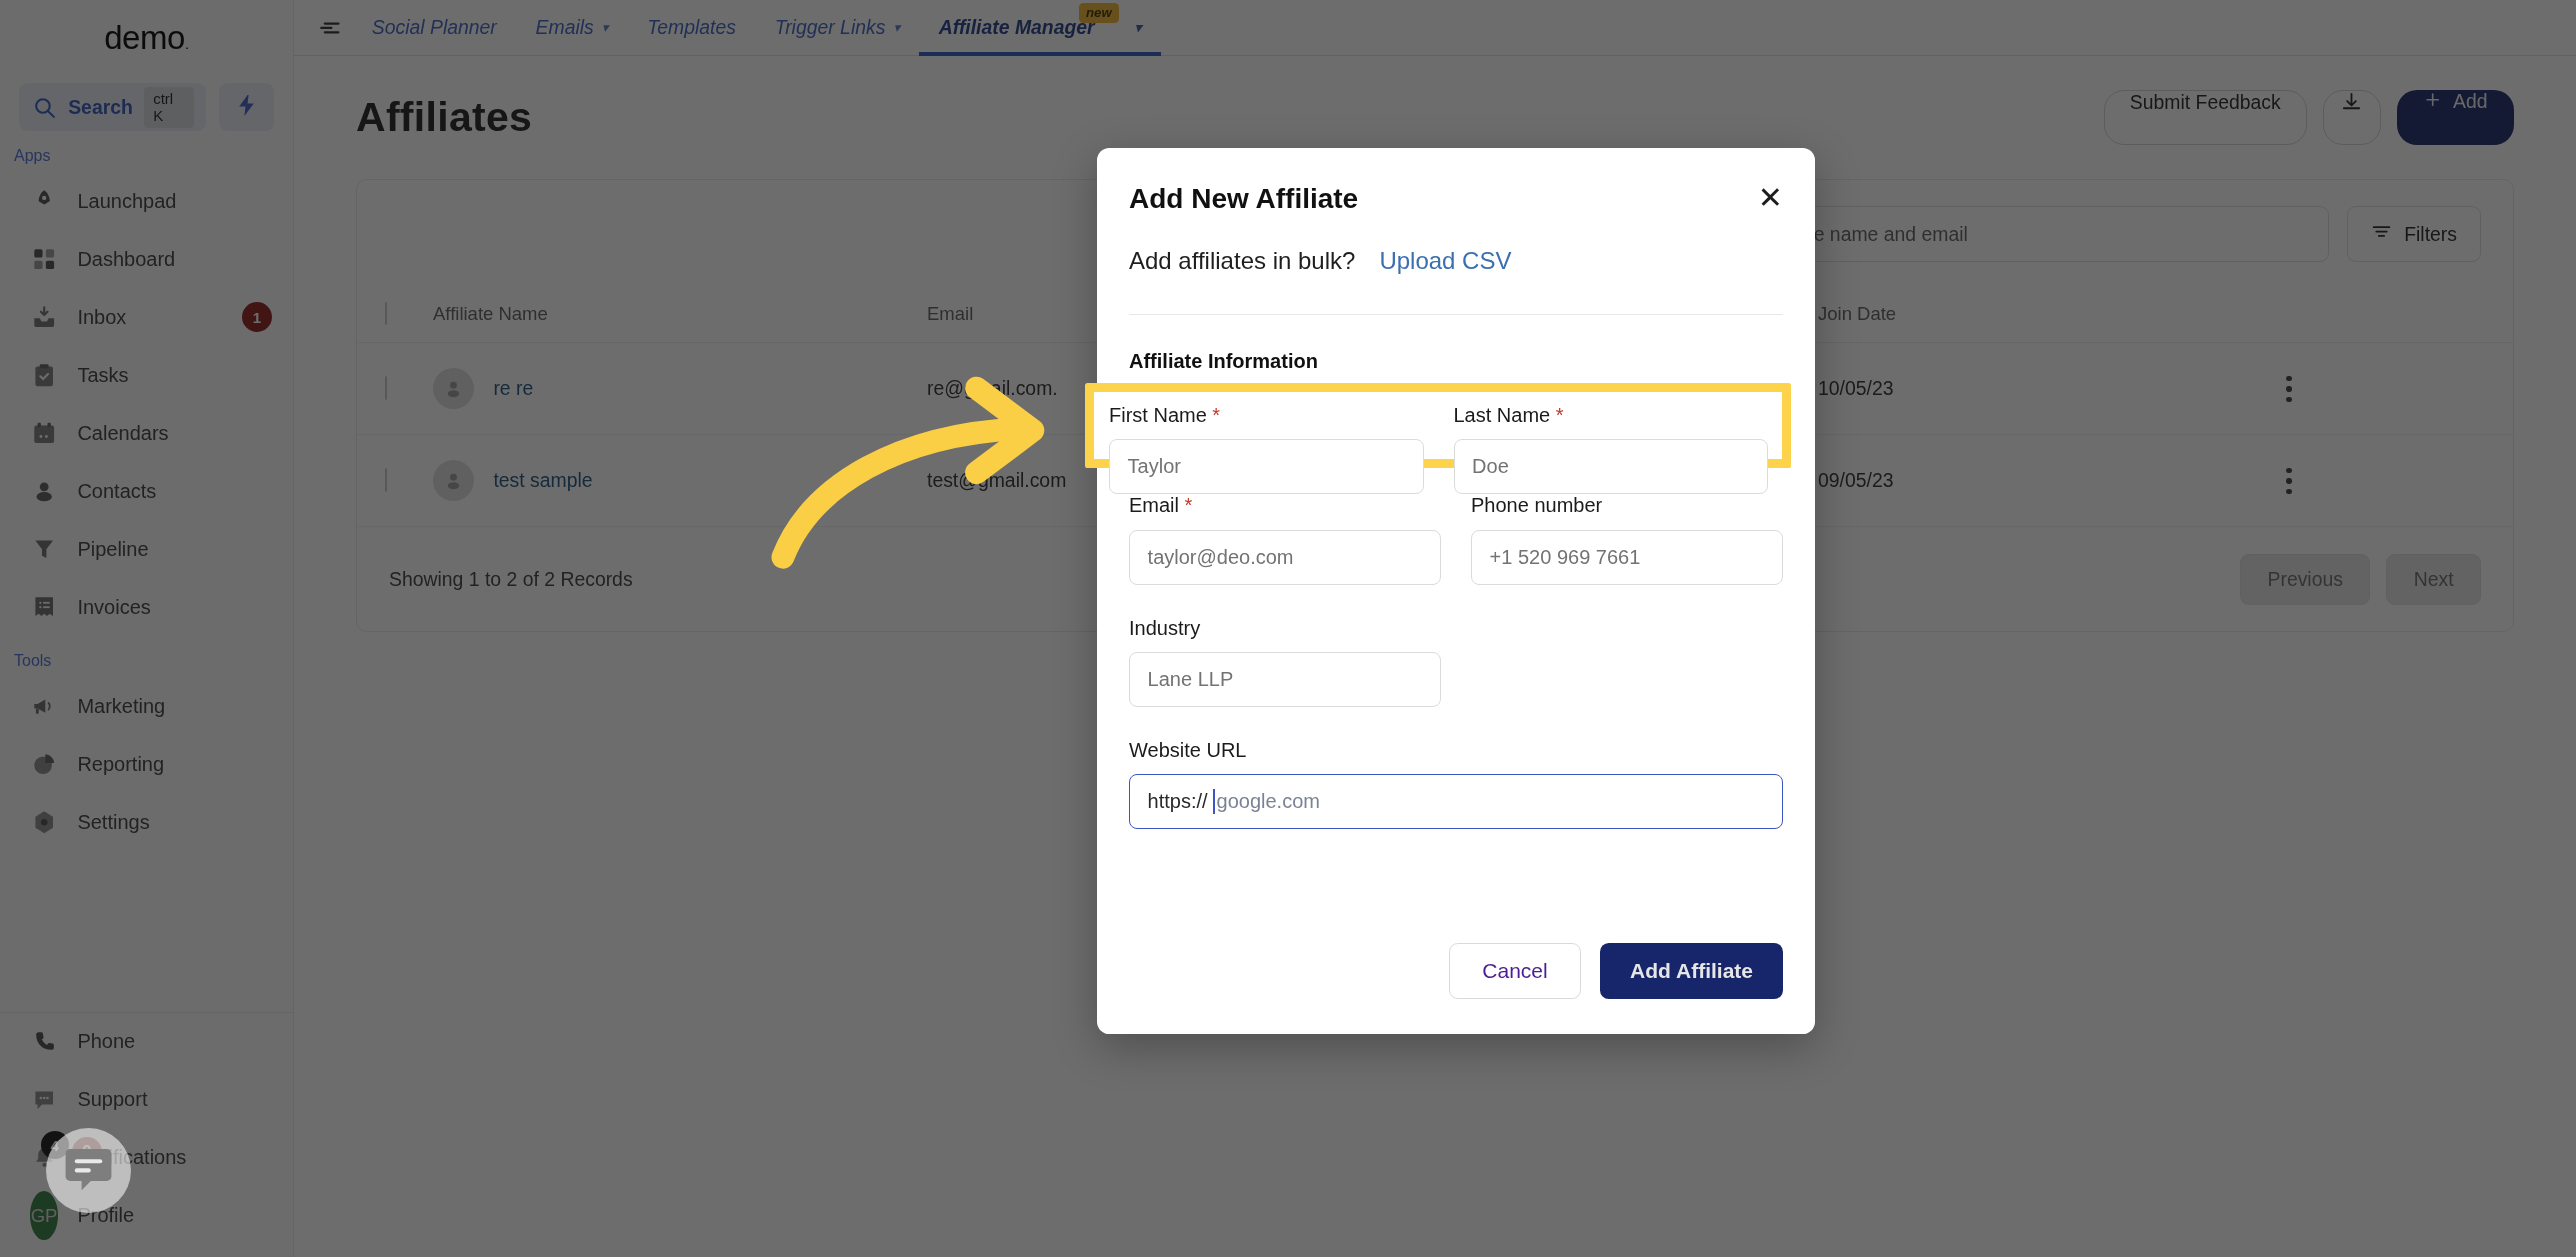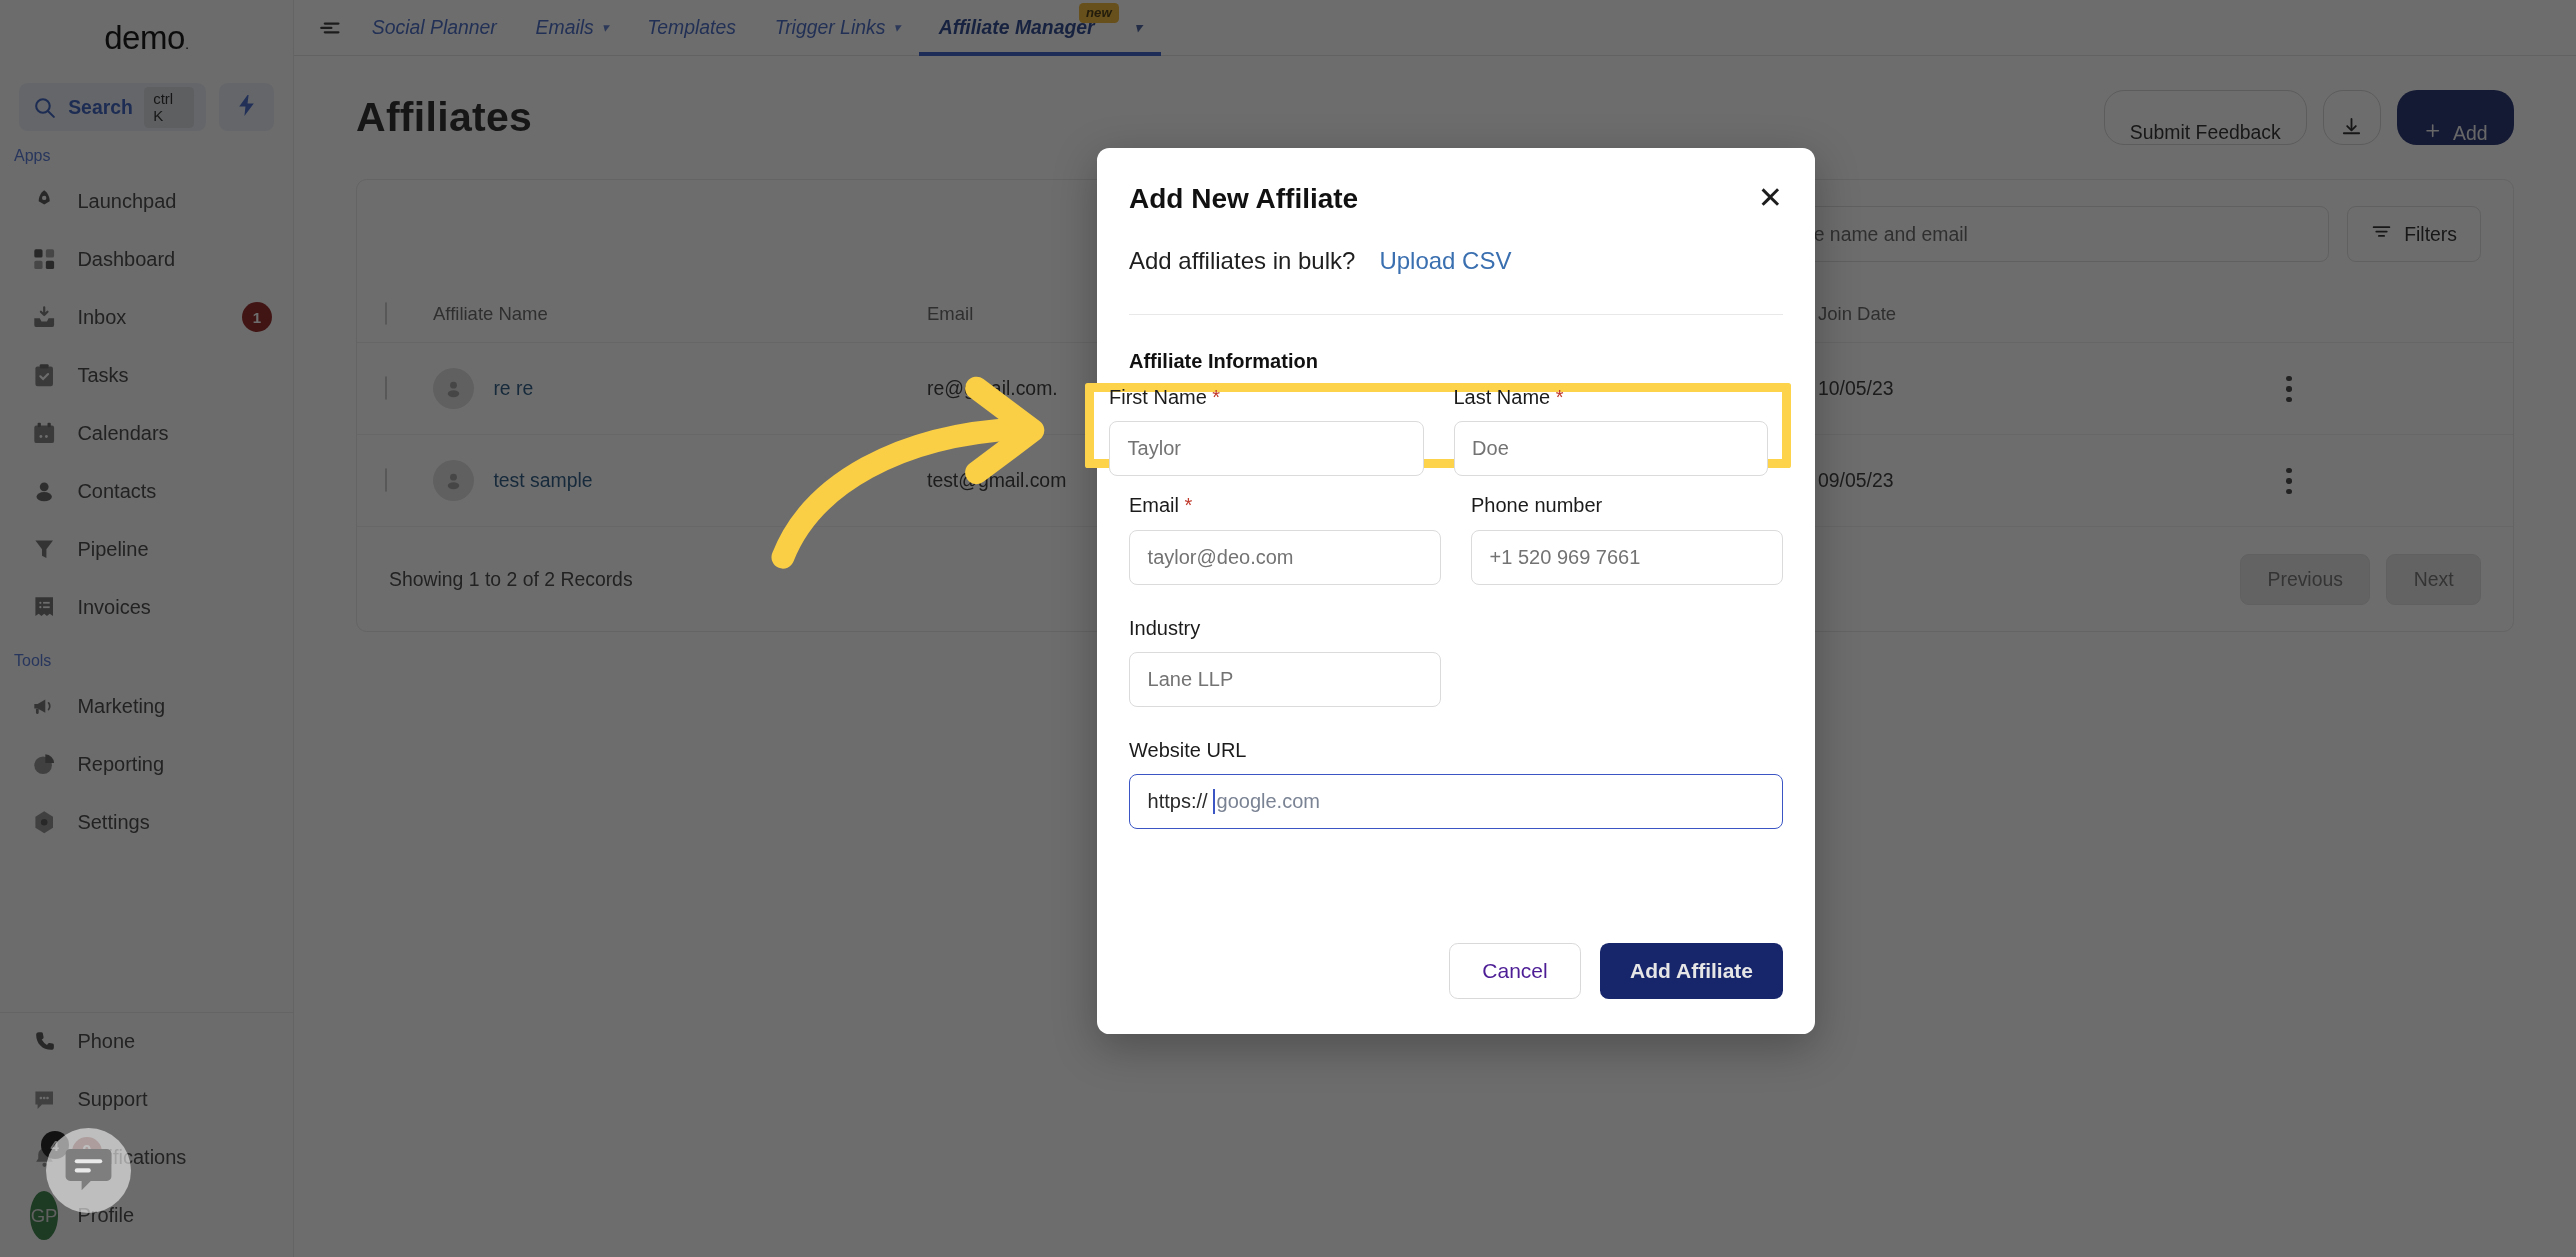--- a/index.html
+++ b/index.html
@@ -108,21 +108,21 @@
   .chev { font-size: 13.2px; opacity: .85; }
 
   .page {
     padding: 34px 62px 0 62px; height: calc(100% - 56px);
     background: #fff; overflow: hidden;
   }
   .page-head { display: flex; align-items: center; }
   .page-title { font-size: 41px; font-weight: 700; color: #1b1b1b; letter-spacing: 0.3px; }
   .head-actions { margin-left: auto; display: flex; align-items: center; gap: 16px; }
   .btn {
-    height: 55px; border-radius: 20px; display: flex; align-items: flex-end;
+    height: 55px; border-radius: 20px; display: flex; align-items: flex-start;
     justify-content: center; font-size: 19.4px; cursor: pointer; white-space: nowrap;
   }
   .btn-outline { border: 0.9px solid #d2d2d2; background: #fff; color: #1f1f1f; padding: 0 25px; }
   .btn-icon { border: 0.9px solid #d2d2d2; background: #fff; width: 58px; padding: 0; }
   .btn-primary {
     background: #17256b; color: #f0f0f0; padding: 0 26.4px; gap: 10.6px; border: none;
   }
 
   .card {
     margin-top: 34px; border: 0.9px solid #e6e6e6; border-radius: 10.6px; background: #fff;
@@ -199,21 +199,21 @@
     display: inline-block; width: 1.8px; height: 25px; background: #3b56c4;
     margin: 0 1.8px 0 5.3px; vertical-align: middle;
   }
   .url-prefix { color: #2a2a2a; }
   .url-ph { color: #7a8394; }
   .hl-frame {
     position: absolute; left: 1085px; top: 383px; width: 706px; height: 85px;
     border: 9.7px solid #fcd34b; background: #fff; border-radius: 2.6px; z-index: 26;
   }
   .names-layer {
-    position: absolute; left: 1109px; top: 386px; width: 659px; z-index: 28;
+    position: absolute; left: 1109px; top: 404px; width: 659px; z-index: 28;
   }
 
   .modal-foot { margin-top: auto; display: flex; justify-content: flex-end; gap: 19.4px; }
   .btn-cancel {
     height: 56px; border: 0.9px solid #d9d9d9; border-radius: 8.8px; background: #fff;
     display: flex; align-items: center; padding: 0 32px; font-size: 21px; color: #4c1d95;
   }
   .btn-add-aff {
     height: 56px; border-radius: 8.8px; background: #17256b; color: #e6e6e6;
     display: flex; align-items: center; padding: 0 30px; font-size: 21px; font-weight: 600;

